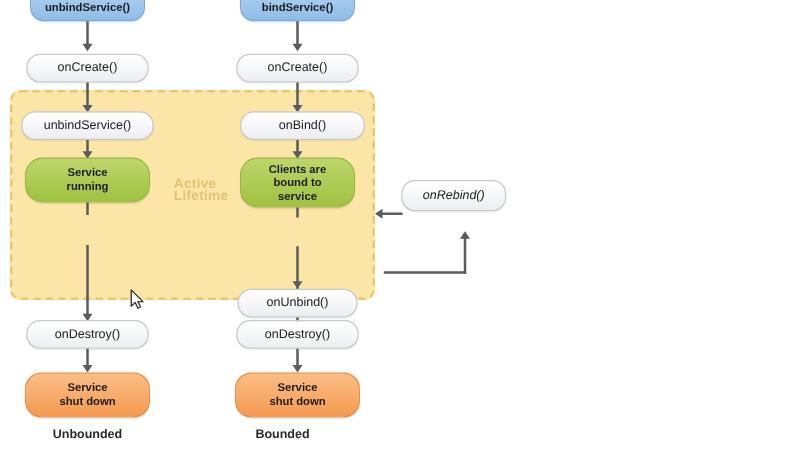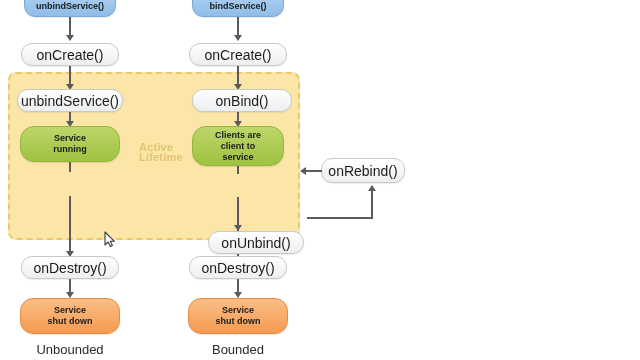--- a/index.html
+++ b/index.html
@@ -40,21 +40,21 @@
     align-items:center;
     justify-content:center;
     text-align:center;
     color:#1b1b1b;
   }
 
   .node.grey{
     background:linear-gradient(#ffffff,#eceef0);
     border:1px solid #c6c9cc;
     border-radius:11px;
-    font-size:14px;
+    font-size:10px;
     box-shadow:0 1px 1px rgba(0,0,0,.07);
   }
   .node.blue{
     background:linear-gradient(#b9d6f2,#8fbde8);
     border:1px solid #7ba9d6;
     border-radius:11px;
     font-size:9px;
     font-weight:bold;
     line-height:11px;
     box-shadow:0 1px 1px rgba(0,0,0,.08);
@@ -82,22 +82,22 @@
   .caption{
     position:absolute;
     text-align:center;
     font-size:8px;
     line-height:10px;
     color:#1b1b1b;
   }
   .col-label{
     position:absolute;
     text-align:center;
-    font-size:13px;
-    font-weight:normal;
+    font-size:10px;
+    font-weight:bold;
     color:#2a2a2a;
   }
 
   
   .vline{
     position:absolute;
     width:2px;
     background:#5b5b5b;
   }
   .hline{
@@ -216,60 +216,60 @@
   <div class="node grey" style="left:192px; top:89px; width:100px; height:23px;">
     <span>onBind()</span>
   </div>
 
   <div class="vline" style="left:237px; top:112px; height:12px;"></div>
   <div class="arrow-down" style="left:234px; top:121px;"></div>
 
   <div class="node green" style="left:192px; top:126px; width:92px; height:40px;">
     <div>
       <div>Clients are</div>
-      <div>client to</div>
+      <div>bound to</div>
       <div>service</div>
     </div>
   </div>
 
   <div class="vline" style="left:237px; top:166px; height:8px;"></div>
 
 
   <div class="vline" style="left:237px; top:197px; height:36px;"></div>
   <div class="arrow-down" style="left:234px; top:225px;"></div>
 
-  <div class="node grey" style="left:208px; top:231px; width:96px; height:23px;">
+  <div class="node grey" style="left:190px; top:231px; width:96px; height:23px;">
     <span>onUnbind()</span>
   </div>
 
   <div class="vline" style="left:237px; top:254px; height:16px;"></div>
   <div class="arrow-down" style="left:234px; top:266px;"></div>
 
   <div class="node grey" style="left:189px; top:256px; width:98px; height:23px;">
     <span>onDestroy()</span>
   </div>
 
   <div class="vline" style="left:237px; top:279px; height:16px;"></div>
   <div class="arrow-down" style="left:234px; top:292px;"></div>
 
   <div class="node orange" style="left:188px; top:298px; width:100px; height:36px;">
     <div>
       <div>Service</div>
       <div>shut down</div>
     </div>
   </div>
 
-  <div class="col-label" style="left:188px; top:342px; width:100px;">Bounded</div>
+  <div class="col-label" style="left:176px; top:342px; width:100px;">Bounded</div>
 
   <div class="hline" style="left:307px; top:217px; width:66px;"></div>
 
   <div class="vline" style="left:371px; top:190px; height:29px;"></div>
   <div class="arrow-up" style="left:368px; top:185px;"></div>
 
-  <div class="node grey" style="left:321px; top:158px; width:84px; height:25px;">
+  <div class="node grey" style="left:321px; top:144px; width:84px; height:25px;font-style:italic;">
     <span>onRebind()</span>
   </div>
 
   <div class="hline" style="left:305px; top:170px; width:17px;"></div>
   <div class="arrow-left" style="left:300px; top:167px;"></div>
 
   <div class="cursor">
     <svg width="12" height="17" viewBox="0 0 12 17" xmlns="http://www.w3.org/2000/svg">
       <path d="M1,1 L1,14 L4.2,11 L6.3,15.6 L8.4,14.6 L6.3,10.3 L10.4,10.3 Z" fill="#ffffff" stroke="#3a3a3a" stroke-width="1.1" stroke-linejoin="round"></path>
     </svg>

